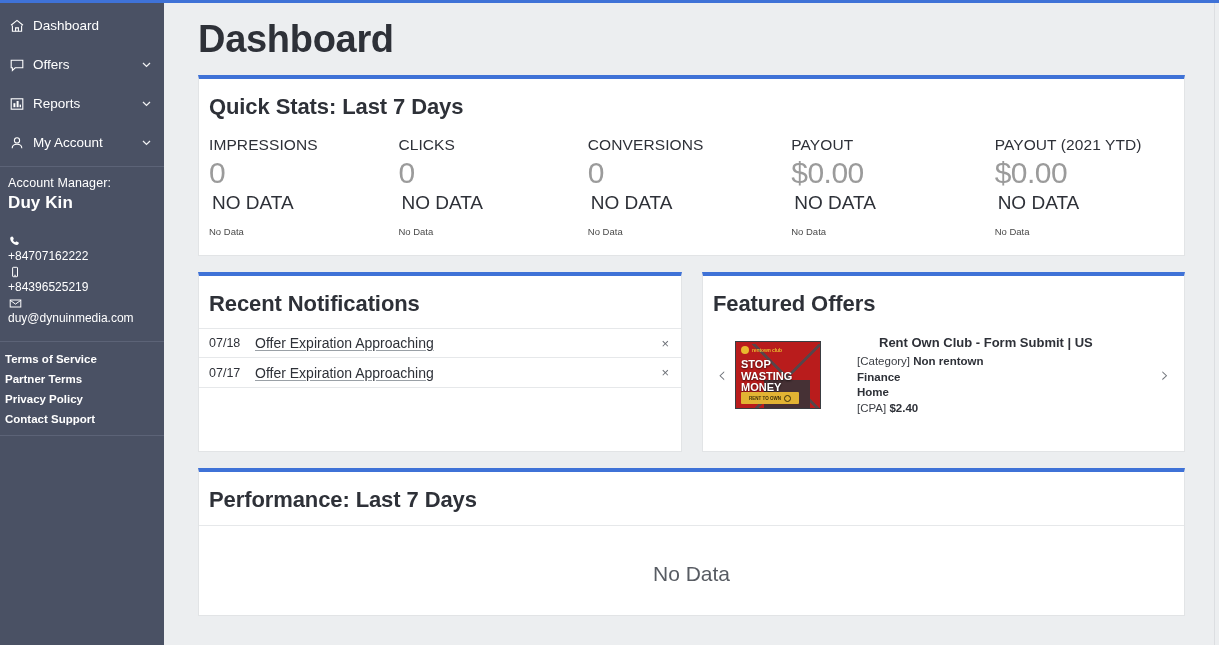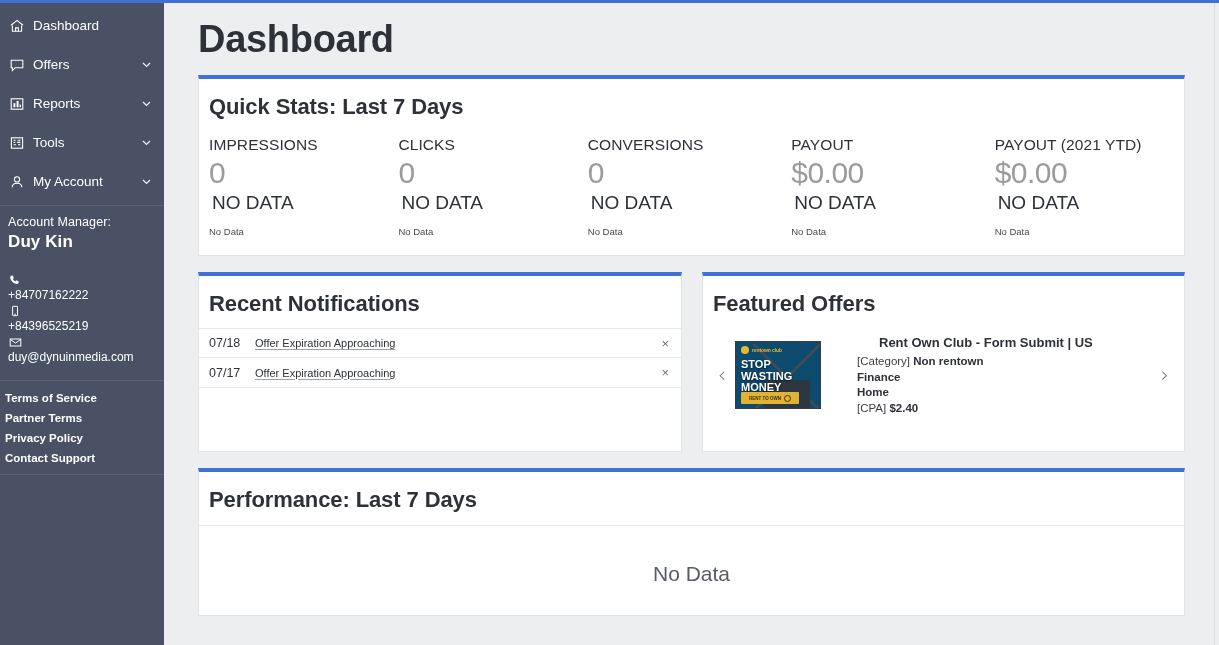--- a/index.html
+++ b/index.html
@@ -210,21 +210,21 @@
   }
   .notif-row + .notif-row { border-top: none; }
   .notif-date {
     font-size: 12.5px;
     color: #2e3138;
     width: 46px;
     flex: 0 0 46px;
   }
   .notif-text {
     flex: 1 1 auto;
-    font-size: 11px;
+    font-size: 14px;
     color: #2e3138;
     text-decoration: underline;
     text-decoration-color: #9aa0a6;
     text-underline-offset: 2px;
     cursor: pointer;
   }
   .notif-close {
     flex: 0 0 14px;
     color: #6b6f76;
     font-size: 13px;
@@ -249,21 +249,21 @@
     line-height: 1;
     font-family: "DejaVu Sans", sans-serif;
     font-weight: 300;
   }
   .offer-thumb {
     flex: 0 0 86px;
     width: 86px;
     height: 68px;
     position: relative;
     overflow: hidden;
-    background: #0c4a6e;
+    background: #b91c1c;
     border: 1px solid #3a3d42;
     margin-right: 12px;
   }
   .thumb-house {
     position: absolute;
     right: -4px; top: 2px;
     width: 74px; height: 66px;
     background:
       linear-gradient(135deg, transparent 49%, #4a4c50 49%, #4a4c50 52%, transparent 52%),
       linear-gradient(225deg, transparent 49%, #4a4c50 49%, #4a4c50 52%, transparent 52%);
@@ -415,34 +415,20 @@
           </svg>
         </span>
         <span class="nav-label">Reports</span>
         <span class="nav-chev">
           <svg width="13" height="13" viewBox="0 0 13 13" fill="none" stroke="#ffffff" stroke-width="1.3">
             <path d="M3 5l3.5 3.4L10 5"></path>
           </svg>
         </span>
       </div>
 
-      <div class="nav-item">
-        <span class="nav-ico">
-          <svg width="16" height="16" viewBox="0 0 16 16" fill="none" stroke="#ffffff" stroke-width="1.1">
-            <rect x="2.4" y="2.8" width="11.2" height="10.4"></rect>
-            <path d="M4.6 5.2h2M8.6 5.2h2.8M4.6 7.4h1.6M8.2 7.4h3.2M4.6 9.8h2.4M9 9.8h2.4" stroke-width="1.1"></path>
-          </svg>
-        </span>
-        <span class="nav-label">Tools</span>
-        <span class="nav-chev">
-          <svg width="13" height="13" viewBox="0 0 13 13" fill="none" stroke="#ffffff" stroke-width="1.3">
-            <path d="M3 5l3.5 3.4L10 5"></path>
-          </svg>
-        </span>
-      </div>
 
       <div class="nav-item">
         <span class="nav-ico">
           <svg width="16" height="16" viewBox="0 0 16 16" fill="none" stroke="#ffffff" stroke-width="1.1">
             <circle cx="8" cy="5.4" r="2.6"></circle>
             <path d="M3.2 13.2c0-2.6 2.2-4 4.8-4s4.8 1.4 4.8 4"></path>
           </svg>
         </span>
         <span class="nav-label">My Account</span>
         <span class="nav-chev">

